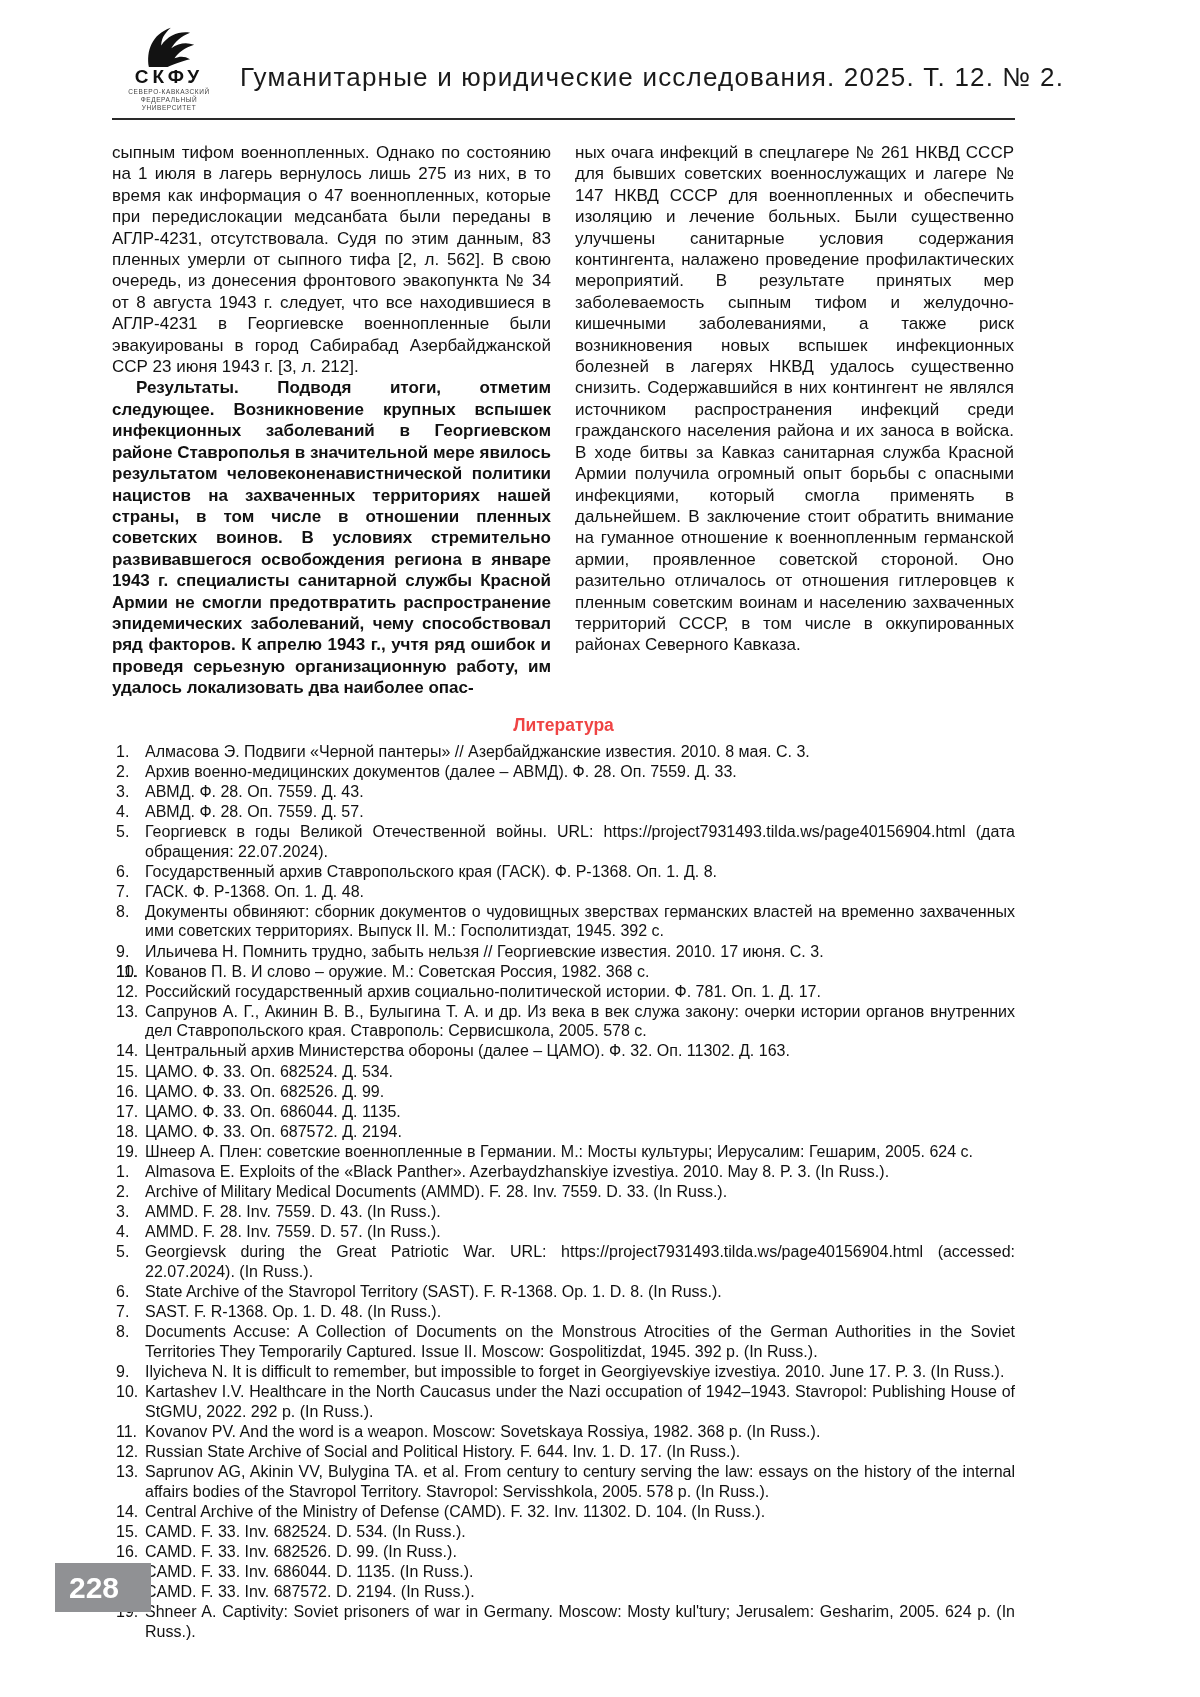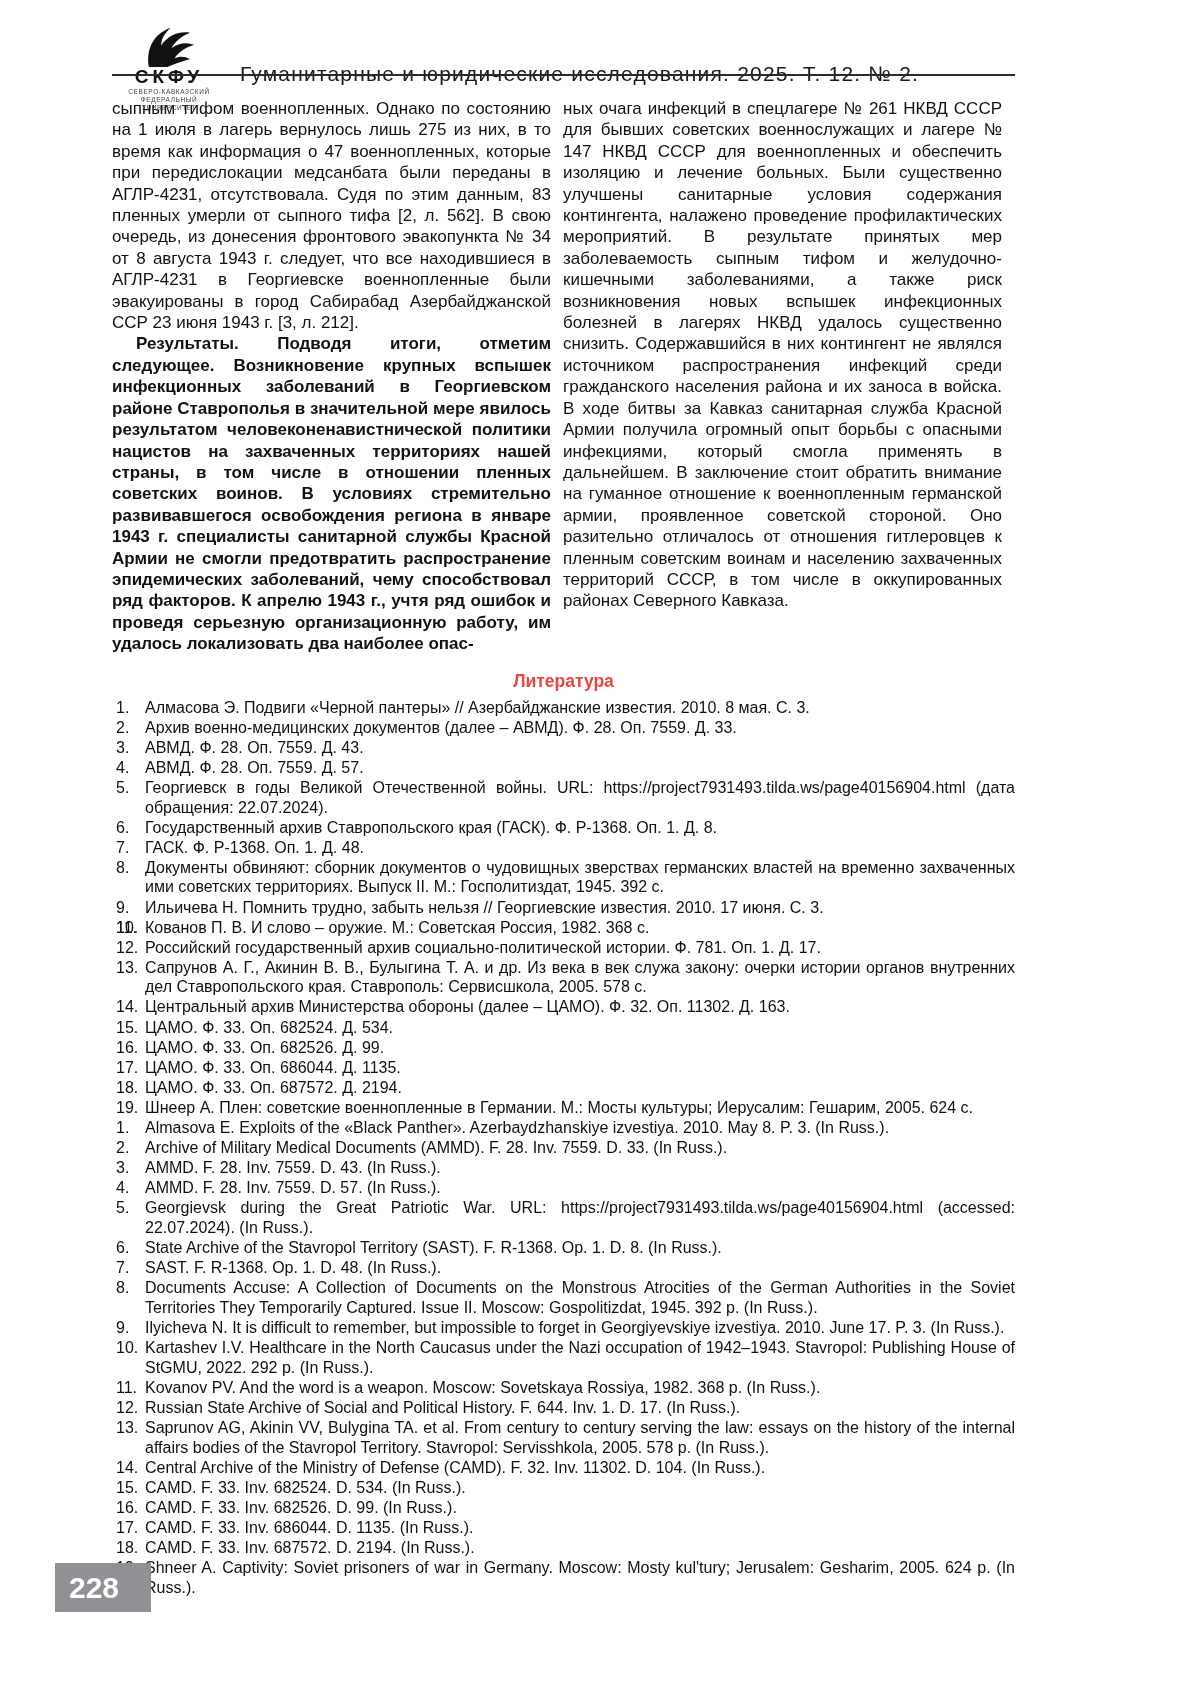--- a/index.html
+++ b/index.html
@@ -8,45 +8,45 @@
     width: 1200px;
     height: 1697px;
     background: #ffffff;
     font-family: "Liberation Sans", sans-serif;
     color: #111111;
     overflow: hidden;
   }
   .content { position: absolute; left: 112px; top: 0; width: 903px; }
 
   
-  .header { position: relative; height: 76px; }
+  .header { position: relative; height: 120px; }
   .logo {
     position: absolute; left: 2px; top: 24px; width: 110px;
     text-align: center; color: #111;
   }
   .logo-mark { display: block; margin: 0 auto; }
   .logo-abbr {
     font-weight: bold; font-size: 19px; letter-spacing: 4px;
     margin-top: -2px;
   }
   .logo-sub {
     font-size: 6.5px; letter-spacing: 0.6px; color: #444; line-height: 8px;
   }
   .journal-title {
     position: absolute; left: 128px; top: 62px;
-    font-size: 21px; letter-spacing: 1.2px; color: #1a1a1a;
+    font-size: 26px; letter-spacing: 1.2px; color: #1a1a1a;
     white-space: nowrap;
   }
   .header-rule {
     position: absolute; left: 0; bottom: 0; width: 100%;
     border: none; border-top: 2px solid #2a2a2a; margin: 0; height: 0;
   }
 
   
-  .columns { display: flex; gap: 12px; margin-top: 22px; }
+  .columns { display: flex; gap: 24px; margin-top: 22px; }
   .col { width: 439px; }
   .body-para {
     margin: 0; font-size: 17px; line-height: 21.4px;
     text-align: justify; hyphens: auto;
   }
   .body-para.indent { text-indent: 24px; font-weight: bold; }
 
   
   .section-heading {
     margin: 16px 0 6px 0; text-align: center;

